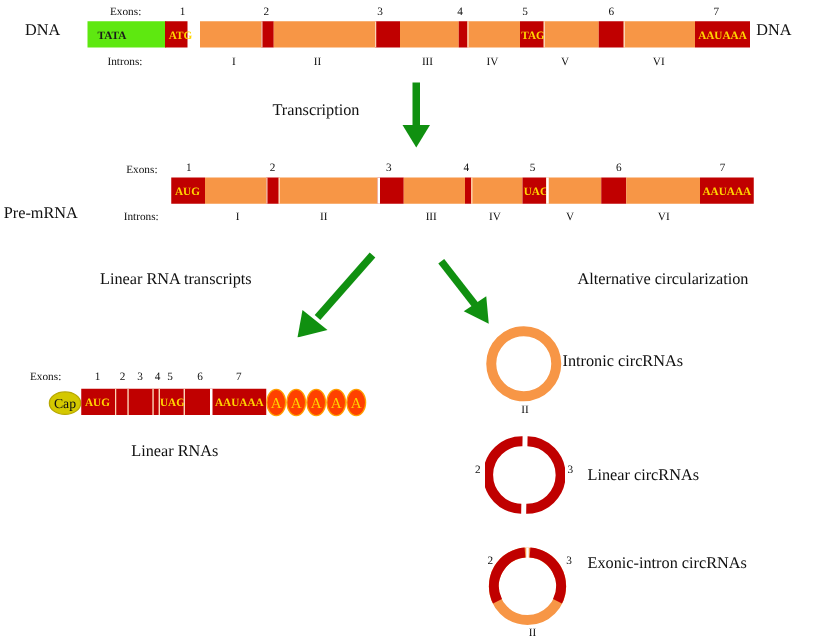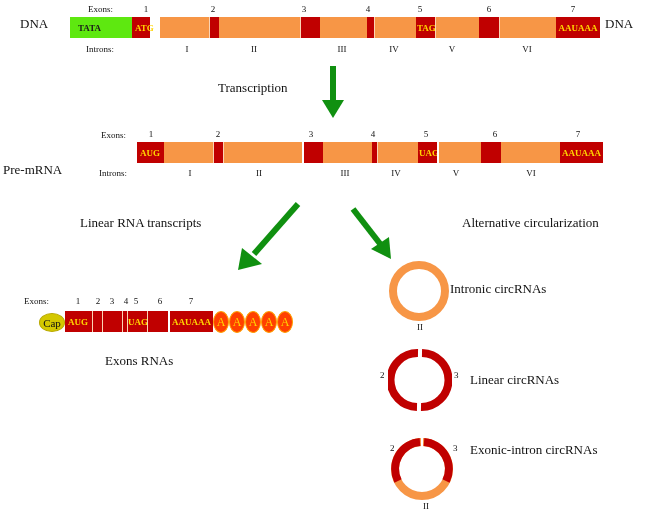--- a/index.html
+++ b/index.html
@@ -142,21 +142,21 @@
 </div>
 
 <div class="abs" style="left:213px;top:311px;height:21px;display:flex;">
   <div style="width:14px;height:20px;border-radius:50%;background:#ff4000;border:1px solid #ffa000;color:#ffd500;font-size:12px;display:flex;align-items:center;justify-content:center;">A</div>
   <div style="width:14px;height:20px;border-radius:50%;background:#ff4000;border:1px solid #ffa000;color:#ffd500;font-size:12px;display:flex;align-items:center;justify-content:center;">A</div>
   <div style="width:14px;height:20px;border-radius:50%;background:#ff4000;border:1px solid #ffa000;color:#ffd500;font-size:12px;display:flex;align-items:center;justify-content:center;">A</div>
   <div style="width:14px;height:20px;border-radius:50%;background:#ff4000;border:1px solid #ffa000;color:#ffd500;font-size:12px;display:flex;align-items:center;justify-content:center;">A</div>
   <div style="width:14px;height:20px;border-radius:50%;background:#ff4000;border:1px solid #ffa000;color:#ffd500;font-size:12px;display:flex;align-items:center;justify-content:center;">A</div>
 </div>
 
-<div class="abs big" style="left:105px;top:353px;">Exons RNAs</div>
+<div class="abs big" style="left:105px;top:353px;">Linear RNAs</div>
 
 <svg class="abs" style="left:388px;top:260px;" width="62" height="62">
   <circle cx="31" cy="31" r="26" fill="none" stroke="#f79646" stroke-width="8"></circle>
 </svg>
 <div class="abs num" style="left:420px;top:322px;">II</div>
 <div class="abs big" style="left:450px;top:281px;">Intronic circRNAs</div>
 
 <svg class="abs" style="left:388px;top:348px;" width="64" height="64">
   <path d="M 30 5 A 27 27 0 0 0 29 59" fill="none" stroke="#c00000" stroke-width="8"></path>
   <path d="M 34 5 A 27 27 0 0 1 33 59" fill="none" stroke="#c00000" stroke-width="8"></path>

